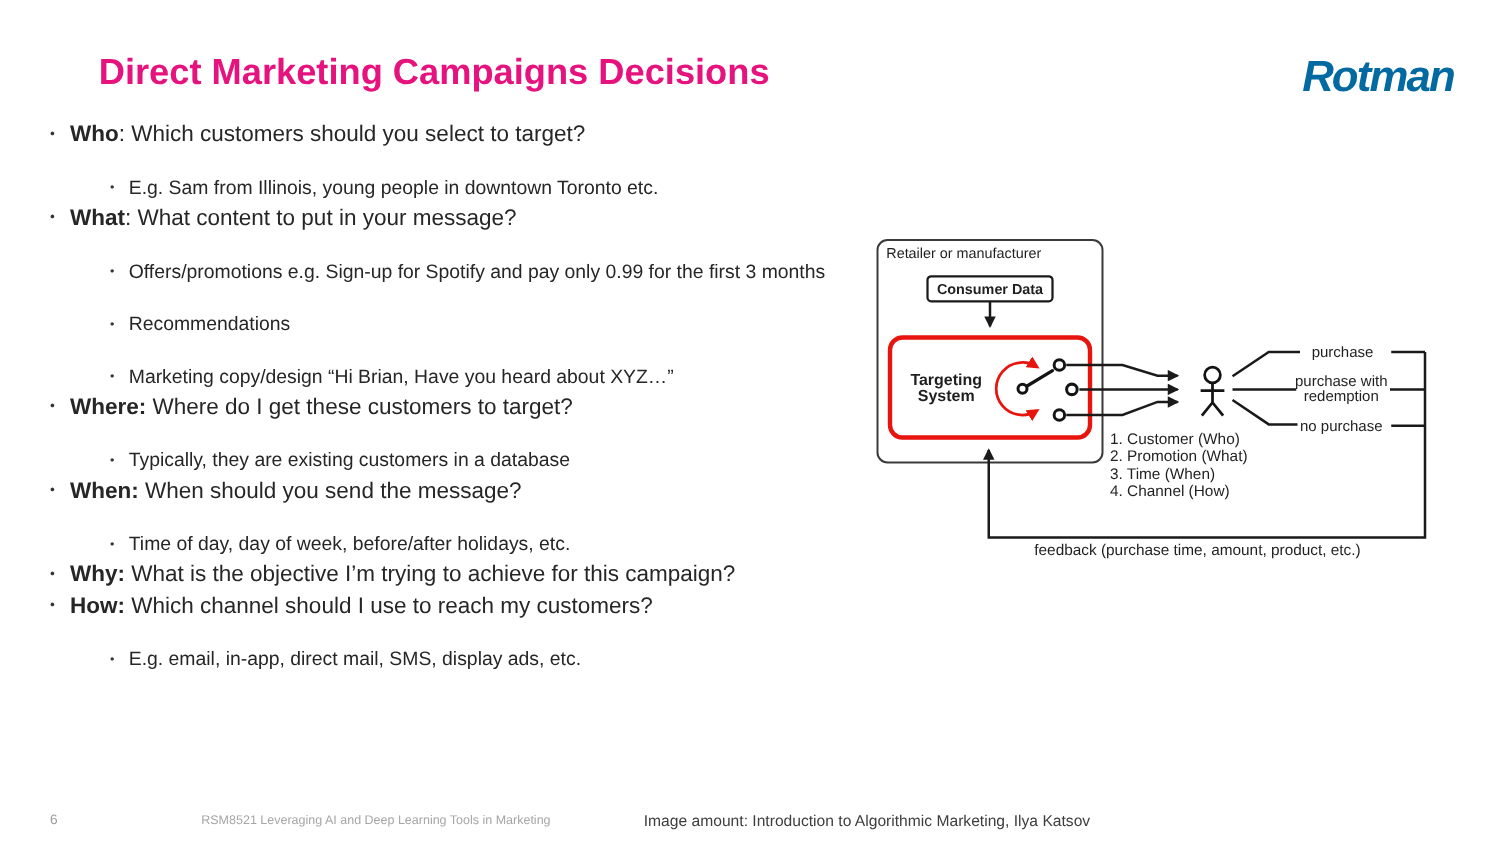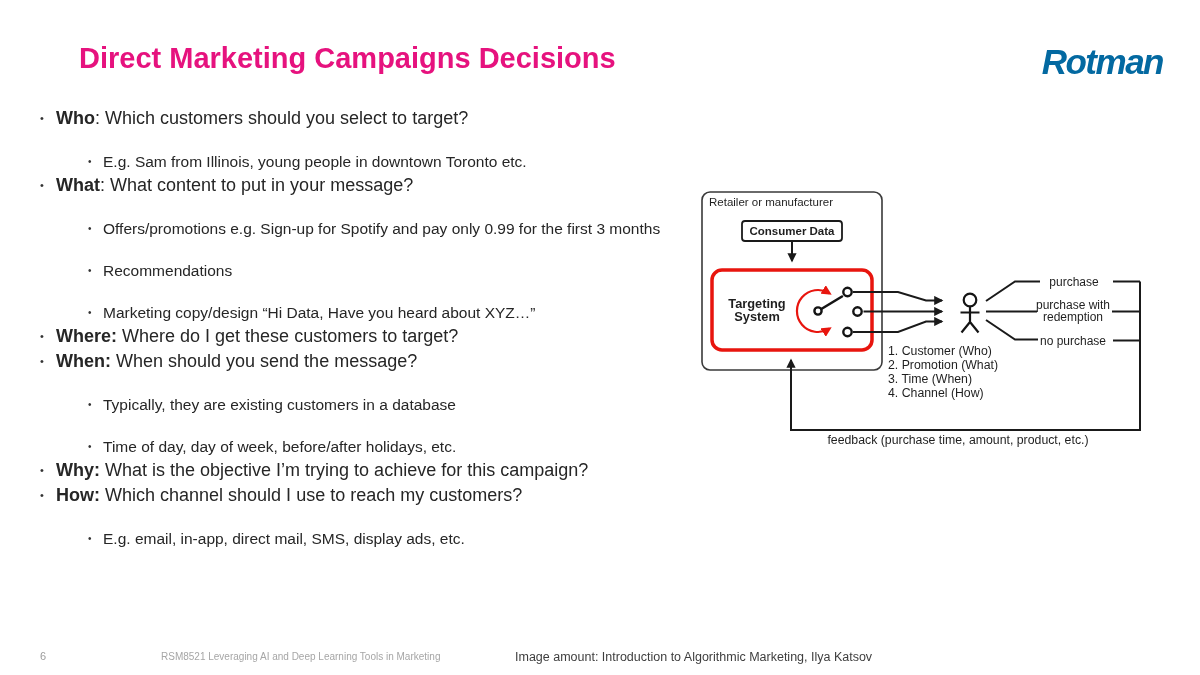--- a/index.html
+++ b/index.html
@@ -12,21 +12,21 @@
     font-size:29px; font-weight:bold; color:#e6127e; letter-spacing:0;margin-left:39px;
   }
   .logo {
     position:absolute; right:37px; top:42px;
     font-size:35px; font-weight:bold; font-style:italic;
     letter-spacing:-1.5px; color:#0369a1;
   }
   .content { position:absolute; left:40px; top:90px; width:648px; }
   .item { display:flex; align-items:flex-start; }
   .l1 { margin-top:1px; font-size:18px; line-height:24px; }
-  .l1:first-child { margin-top:16px; }
+  .l1:first-child { margin-top:5px; }
   .l1 .bullet { flex:0 0 16px; font-size:11px; line-height:24px; color:#333; }
   .l1 b { font-weight:bold; }
   .l2 { margin-top:21px; font-size:15.5px; line-height:21px; }
   .l2 .bullet { flex:0 0 15px; margin-left:48px; font-size:10px; line-height:21px; color:#333; }
   .bullet::before { content:"•"; }
   .l2 .txt { max-width:563px; }
   .footer-page   { position:absolute; left:40px;  bottom:13px; font-size:11px;   color:#9c9c9c; }
   .footer-course { position:absolute; left:161px; bottom:13px; font-size:10px;   color:#a6a6a6; }
   .footer-source { position:absolute; left:515px; bottom:11px; font-size:12.5px; color:#3e3e3e; }
   .diagram { position:absolute; left:690px; top:185px; width:470px; height:275px; }
@@ -56,35 +56,35 @@
   <div class="item l2">
     <span class="bullet"></span>
     <div class="txt">Offers/promotions e.g. Sign-up for Spotify and pay only 0.99 for the first 3 months</div>
   </div>
   <div class="item l2">
     <span class="bullet"></span>
     <div class="txt">Recommendations</div>
   </div>
   <div class="item l2">
     <span class="bullet"></span>
-    <div class="txt">Marketing copy/design “Hi Data, Have you heard about XYZ…”</div>
+    <div class="txt">Marketing copy/design “Hi Brian, Have you heard about XYZ…”</div>
   </div>
 
   <div class="item l1">
     <span class="bullet"></span>
     <div class="txt"><b>Where:</b><span> </span><span>Where do I get these customers to target?</span></div>
   </div>
+  <div class="item l2">
+    <span class="bullet"></span>
+    <div class="txt">Typically, they are existing customers in a database</div>
+  </div>
+
   <div class="item l1">
     <span class="bullet"></span>
     <div class="txt"><b>When:</b><span> </span><span>When should you send the message?</span></div>
-  </div>
-
-  <div class="item l2">
-    <span class="bullet"></span>
-    <div class="txt">Typically, they are existing customers in a database</div>
   </div>
   <div class="item l2">
     <span class="bullet"></span>
     <div class="txt">Time of day, day of week, before/after holidays, etc.</div>
   </div>
 
   <div class="item l1">
     <span class="bullet"></span>
     <div class="txt"><b>Why:</b><span> </span><span>What is the objective I’m trying to achieve for this campaign?</span></div>
   </div>

